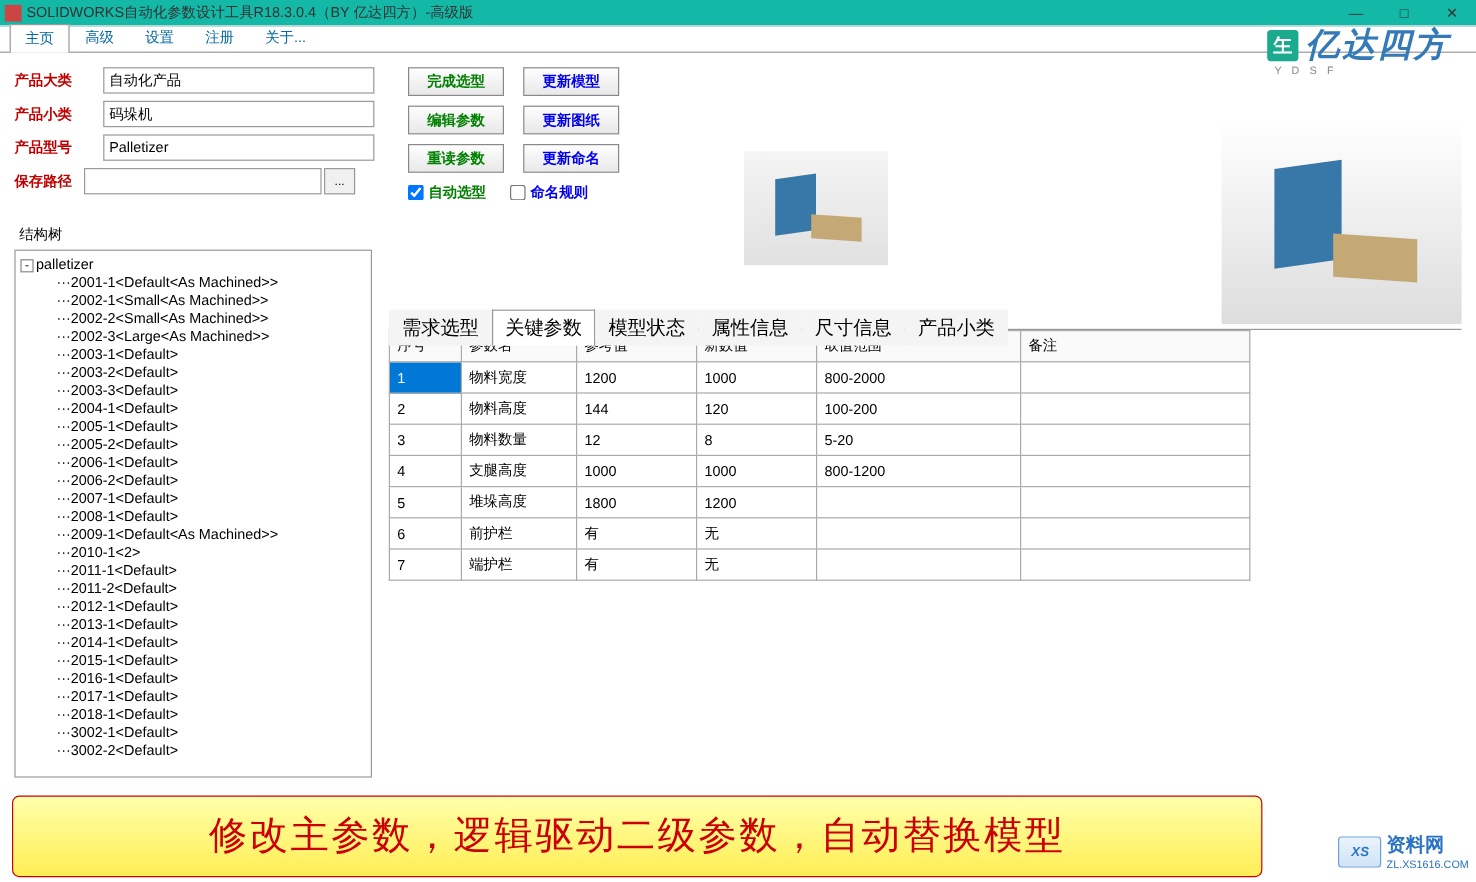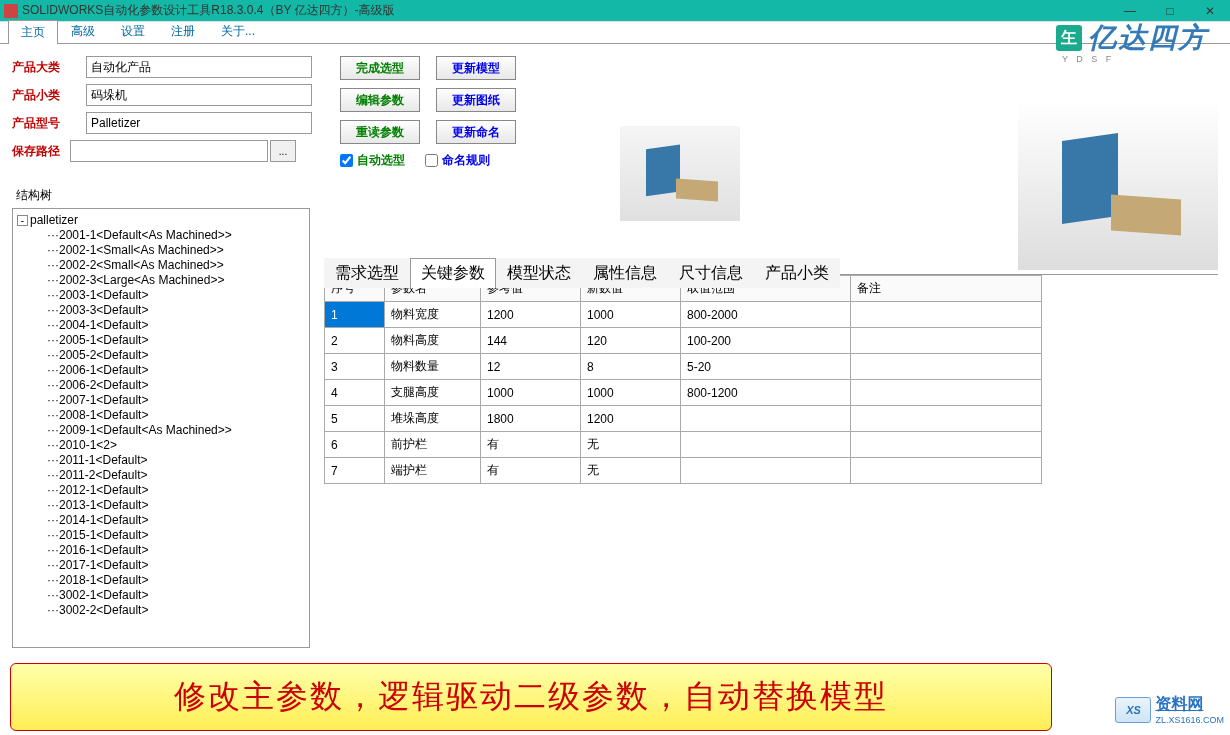--- a/index.html
+++ b/index.html
@@ -77,21 +77,21 @@
 .col-new { width: 100px; }
 .col-range { width: 170px; }
 
 
 .caption-bar { position: absolute; left: 10px; bottom: 4px; width: 1042px; height: 68px; background: linear-gradient(#ffffaa,#ffee55); border: 1px solid #cc0000; border-radius: 6px; display: flex; align-items: center; justify-content: center; }
 .caption-text { font-size: 32px; color: #cc0000; letter-spacing: 2px; }
 
 
 .watermark { position: absolute; right: 6px; bottom: 10px; font-size: 11px; color: #2a73c4; display: flex; align-items: center; }
 .watermark .wm-icon { width: 36px; height: 26px; border: 1px solid #6aa0d8; border-radius: 3px; margin-right: 4px; display:flex; align-items:center; justify-content:center; font-style: italic; font-weight: bold; color:#2a73c4; background: linear-gradient(#eaf3fb,#cfe4f6); }
-.wm-main { font-size: 16px; font-weight: bold; color:#2a73c4;text-decoration:underline; }
+.wm-main { font-size: 16px; font-weight: bold; color:#2a73c4; }
 .wm-sub { font-size: 9px; color:#2a73c4; display:block; }
 
 select { appearance: none; -webkit-appearance: none; background-image: linear-gradient(45deg, transparent 50%, #666 50%), linear-gradient(135deg, #666 50%, transparent 50%); background-position: calc(100% - 12px) 9px, calc(100% - 8px) 9px; background-size: 4px 4px, 4px 4px; background-repeat: no-repeat; margin-left: 16px; }
 </style>
 </head>
 <body>
 
 <div class="titlebar">
   <div class="app-icon"></div>
   <div class="title-text">SOLIDWORKS自动化参数设计工具R18.3.0.4（BY 亿达四方）-高级版</div>
@@ -178,20 +178,21 @@
   <div class="lower">
 
     <div class="tree-panel">
       <div class="tree-root" id="tree-root">
           <div class="node"><span class="tree-toggle">-</span>palletizer<default></default></div>
           <div class="child">···2001-1&lt;Default&lt;As Machined&gt;&gt;</div>
           <div class="child">···2002-1&lt;Small&lt;As Machined&gt;&gt;</div>
           <div class="child">···2002-2&lt;Small&lt;As Machined&gt;&gt;</div>
           <div class="child">···2002-3&lt;Large&lt;As Machined&gt;&gt;</div>
           <div class="child">···2003-1&lt;Default&gt;</div>
+          <div class="child">···2003-2&lt;Default&gt;</div>
           <div class="child">···2003-3&lt;Default&gt;</div>
           <div class="child">···2004-1&lt;Default&gt;</div>
           <div class="child">···2005-1&lt;Default&gt;</div>
           <div class="child">···2005-2&lt;Default&gt;</div>
           <div class="child">···2006-1&lt;Default&gt;</div>
           <div class="child">···2006-2&lt;Default&gt;</div>
           <div class="child">···2007-1&lt;Default&gt;</div>
           <div class="child">···2008-1&lt;Default&gt;</div>
           <div class="child">···2009-1&lt;Default&lt;As Machined&gt;&gt;</div>
           <div class="child">···2010-1&lt;2&gt;</div>

